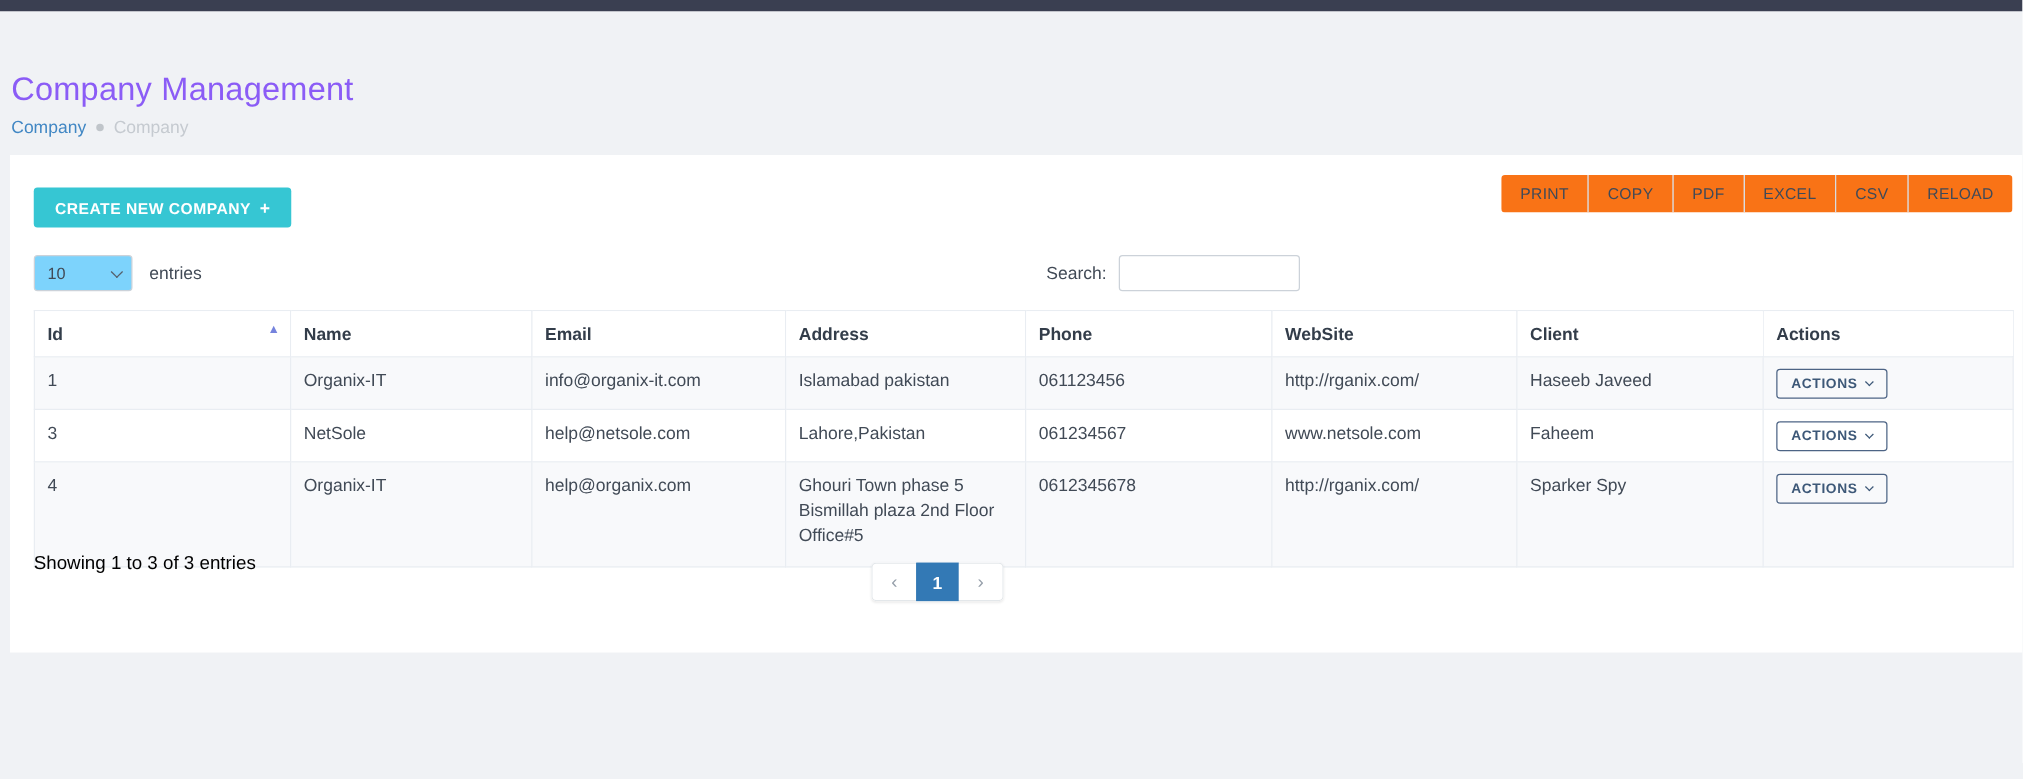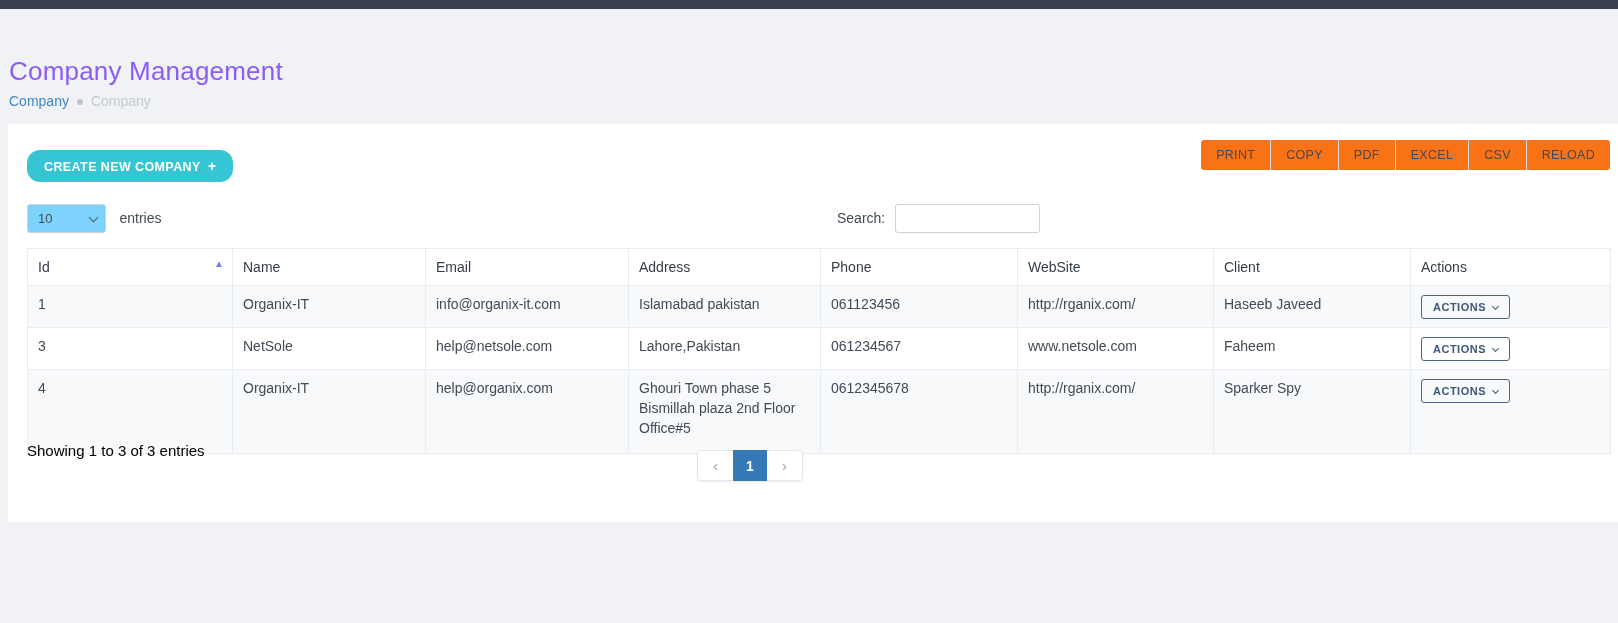--- a/index.html
+++ b/index.html
@@ -30,21 +30,21 @@
   .crumb-current { color:#c5cad0; }
 
   .card {
     position:absolute; left:8px; top:124px; right:0; height:398px;
     background:#ffffff;
   }
 
   
   .btn-create {
     position:absolute; left:19px; top:26px; height:32px;
-    background:#36c6d3; color:#ffffff; border:none; border-radius:13px;
+    background:#36c6d3; color:#ffffff; border:none; border-radius:3px;
     font-family:inherit; font-size:12.5px; font-weight:bold; letter-spacing:0.4px;
     padding:0 17px; cursor:pointer;
   }
   .btn-create .plus { font-size:14px; margin-left:7px; font-weight:bold; }
 
   
   .export-group {
     position:absolute; top:16px; right:8px; height:30px;
     display:flex; border-radius:3px; overflow:hidden;
   }
@@ -82,21 +82,21 @@
   .data-table {
     position:absolute; left:19px; top:124px; width:1583px;
     border-collapse:collapse; table-layout:fixed;
     font-size:14px;
   }
   .data-table th, .data-table td {
     border:1px solid #e9edf2; text-align:left; vertical-align:top;
     padding:8px 10px; line-height:20px; word-wrap:break-word;
   }
   .data-table th {
-    color:#333d4a; font-weight:400; height:36px; position:relative;
+    color:#333d4a; font-weight:700; height:36px; position:relative;
     background:#ffffff; cursor:pointer;margin-top:20px;
   }
   .data-table td { color:#414a56; }
   .data-table tbody tr.odd  { background:#f8f9fb; }
   .data-table tbody tr.even { background:#ffffff; }
   .data-table tbody tr.tall td { height:84px; }
   .sort-asc {
     position:absolute; right:8px; top:10px;
     font-size:10px; color:#7583dd; line-height:1;
   }

